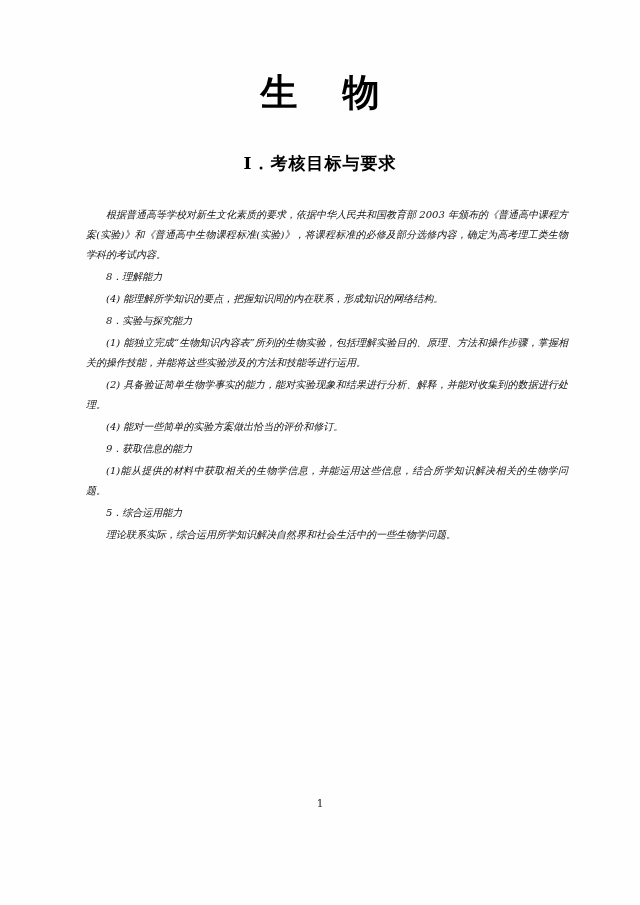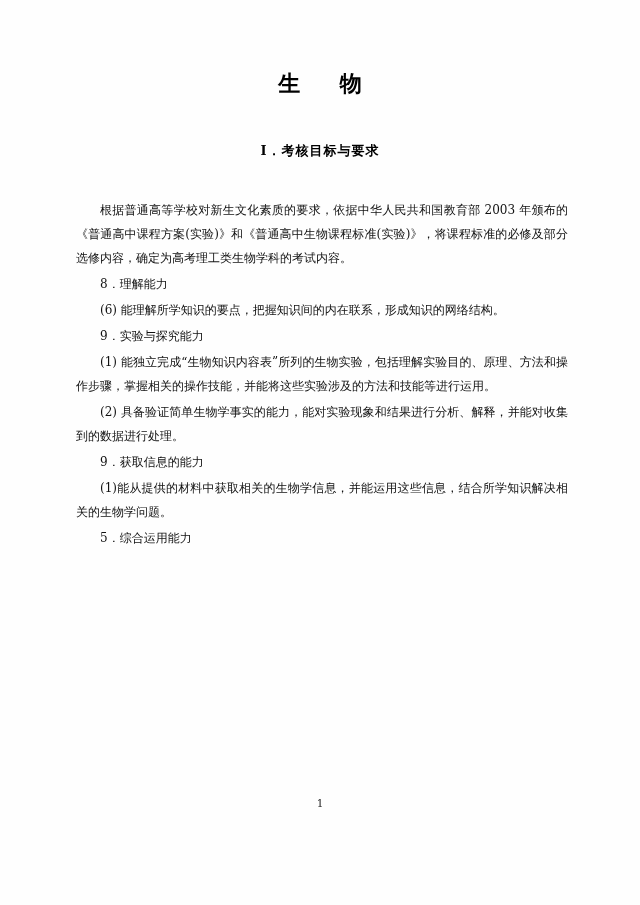--- a/index.html
+++ b/index.html
@@ -19,46 +19,47 @@
     width: 640px;
     height: 905px;
     box-sizing: border-box;
     padding: 0 72px;
     background: #fefefe;
   }
   .doc-title {
     margin: 0;
     padding-top: 70px;
     text-align: center;
-    font-size: 22px;
+    font-size: 37px;
     font-weight: 700;
     letter-spacing: 16px;
     text-indent: 16px;
     line-height: 1.2;
     color: #000;
   }
   .section-title {
-    margin: 8px;
+    margin: 0;
     padding-top: 38px;
     text-align: center;
-    font-size: 13px;
+    font-size: 17px;
     font-weight: 700;
     letter-spacing: 1px;
     color: #000;
   }
   .body-block {
     padding-top: 30px;
   }
   p.para {
-    margin: 0 0 2px 4px;
-    font-size: 12px;
+    margin: 0 0 2px 14px;
+    font-size: 10px;
     line-height: 2.0;
     text-align: justify;
     text-justify: inter-ideograph;
     color: #111;
+    font-style: italic;
   }
   p.indent2 {
     text-indent: 2em;
   }
   p.item {
     text-indent: 2em;
   }
   p.sub {
     text-indent: 2em;
   }
@@ -78,24 +79,26 @@
 
 <div class="page">
 
   <h1 class="doc-title">生  物</h1>
 
   <h2 class="section-title">Ⅰ．考核目标与要求</h2>
 
   <div class="body-block">
     <p class="para indent2">根据普通高等学校对新生文化素质的要求，依据中华人民共和国教育部 2003 年颁布的《普通高中课程方案(实验)》和《普通高中生物课程标准(实验)》，将课程标准的必修及部分选修内容，确定为高考理工类生物学科的考试内容。</p>
     <p class="para item">8．理解能力</p>
-    <p class="para sub">(6) 能理解所学知识的要点，把握知识间的内在联系，形成知识的网络结构。</p>
-    <p class="para item">9．实验与探究能力</p>
+    <p class="para sub">(4) 能理解所学知识的要点，把握知识间的内在联系，形成知识的网络结构。</p>
+    <p class="para item">8．实验与探究能力</p>
     <p class="para sub">(1) 能独立完成“生物知识内容表”所列的生物实验，包括理解实验目的、原理、方法和操作步骤，掌握相关的操作技能，并能将这些实验涉及的方法和技能等进行运用。</p>
     <p class="para sub">(2) 具备验证简单生物学事实的能力，能对实验现象和结果进行分析、解释，并能对收集到的数据进行处理。</p>
+    <p class="para sub">(4) 能对一些简单的实验方案做出恰当的评价和修订。</p>
     <p class="para item">9．获取信息的能力</p>
     <p class="para sub">(1)能从提供的材料中获取相关的生物学信息，并能运用这些信息，结合所学知识解决相关的生物学问题。</p>
     <p class="para item">5．综合运用能力</p>
+    <p class="para indent2">理论联系实际，综合运用所学知识解决自然界和社会生活中的一些生物学问题。</p>
   </div>
 
   <div class="page-number">1</div>
 
 </div>
 
 </body></html>

